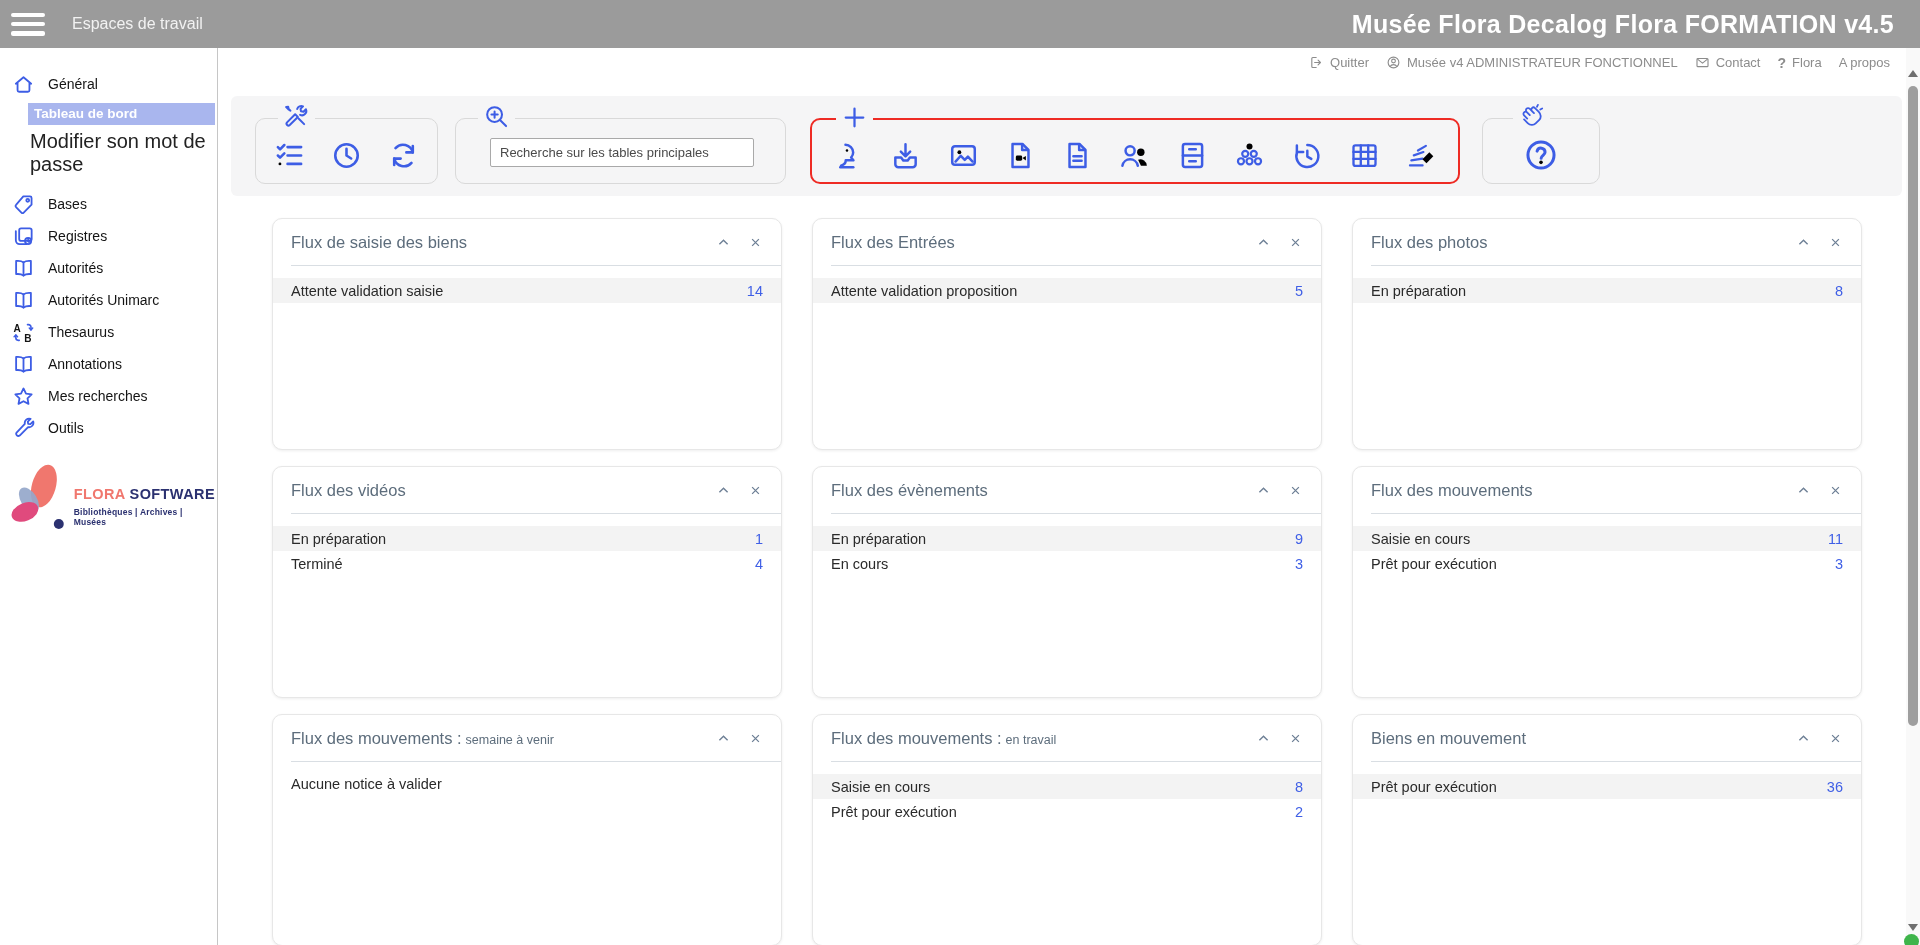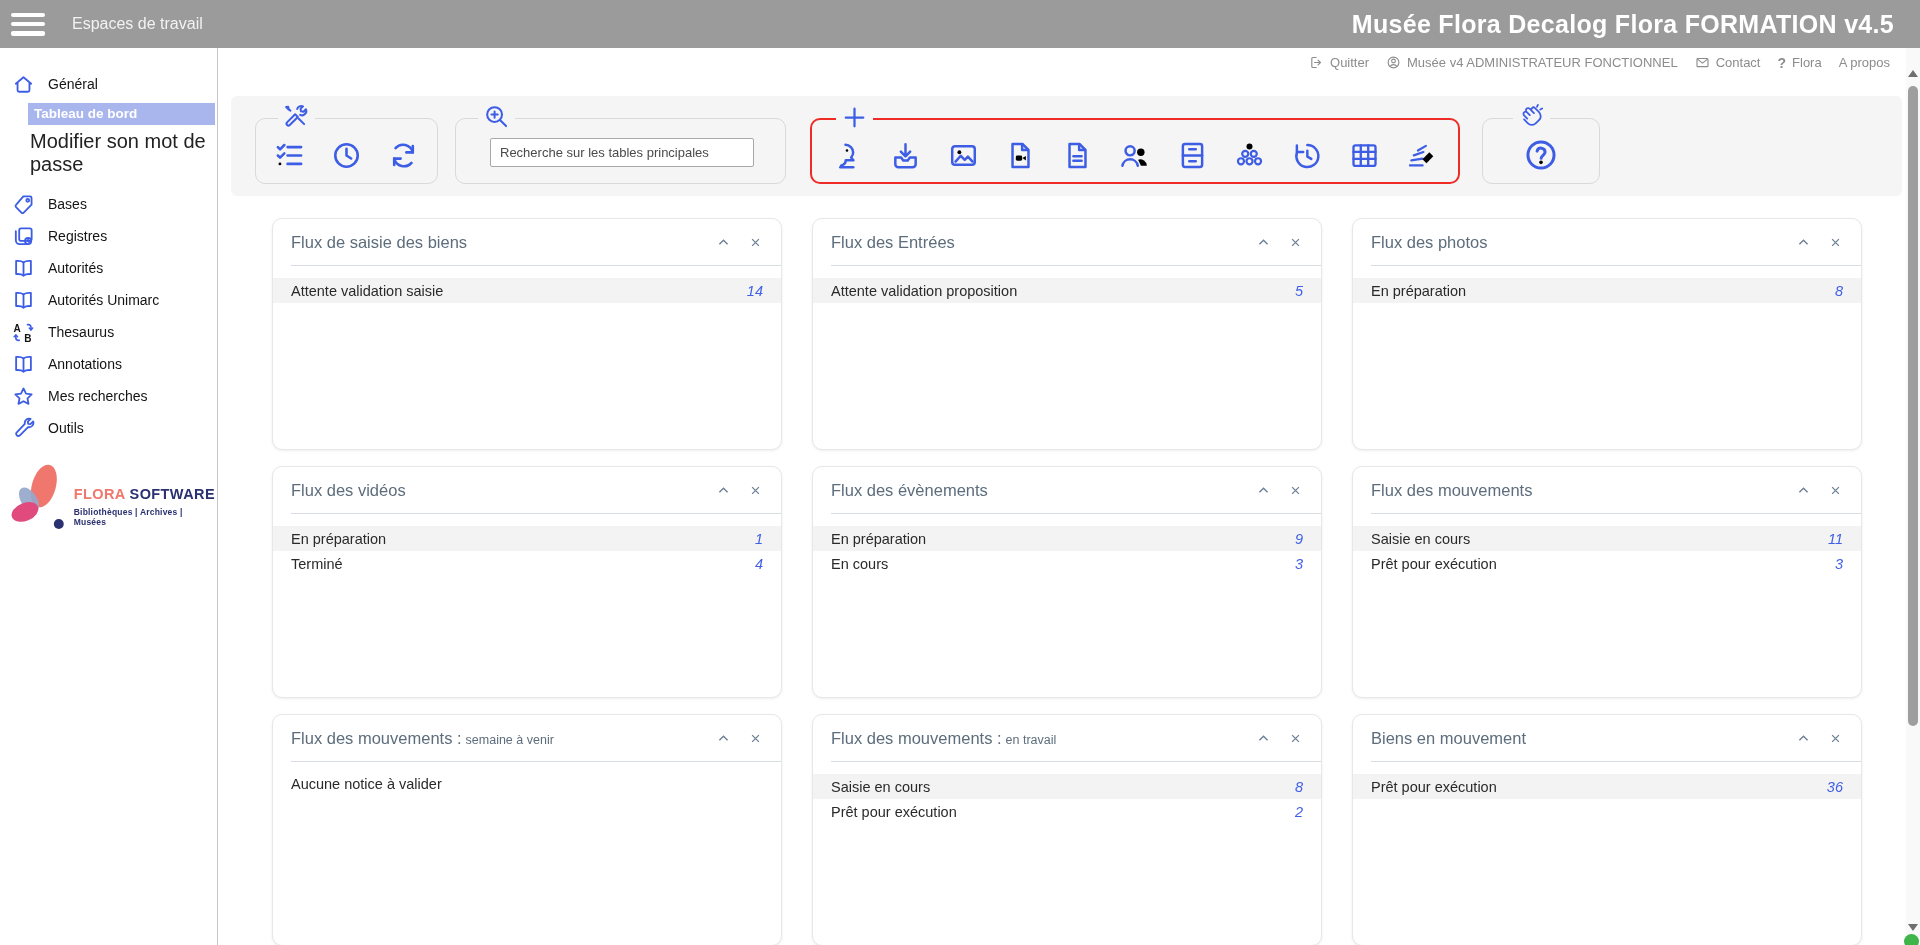--- a/index.html
+++ b/index.html
@@ -55,21 +55,21 @@
   .card-header { height:46px; display:flex; align-items:center; padding:0 18px; }
   .card-title { font-size:16.5px; color:#5d6d7c; flex:1 1 auto; white-space:nowrap; }
   .card-title .sub { font-size:12.5px; margin-left:4px; }
   .card-actions { display:flex; gap:16px; align-items:center; }
   .card-actions svg { stroke:#6e8096; cursor:pointer; }
   .card-sep { height:1px; background:#d9dee3; margin:0 0 0 18px; }
   .card-body { padding:12px 0 0; }
   .crow { height:25px; display:flex; align-items:center; padding:0 18px; font-size:14.5px; color:#2a2a2a; cursor:pointer; }
   .crow.alt { background:#f3f3f3;gap:11px; }
   .crow .lbl { flex:1 1 auto; }
-  .crow .cnt { color:#3f5fe6;font-style:italic; }
+  .crow .cnt { color:#3f5fe6; }
   .cmsg { padding:2px 18px; font-size:14.5px; color:#2a2a2a; }
 
   
   .vscroll { position:absolute; right:0; top:48px; width:14px; bottom:0; background:#f9f9f9; }
   .tri-up { position:absolute; top:22px; left:2px; width:0; height:0; border-left:5px solid transparent; border-right:5px solid transparent; border-bottom:7px solid #6f6f6f; cursor:pointer; }
   .thumb { position:absolute; top:38px; left:2px; width:10px; height:640px; background:#9e9e9e; border-radius:5px; cursor:pointer; }
   .tri-down { position:absolute; bottom:14px; left:2px; width:0; height:0; border-left:5px solid transparent; border-right:5px solid transparent; border-top:7px solid #6f6f6f; cursor:pointer; }
   .green-dot { position:absolute; right:1px; bottom:-4px; width:15px; height:15px; border-radius:50%; background:#3eb44a; }
 </style>
 </head>

